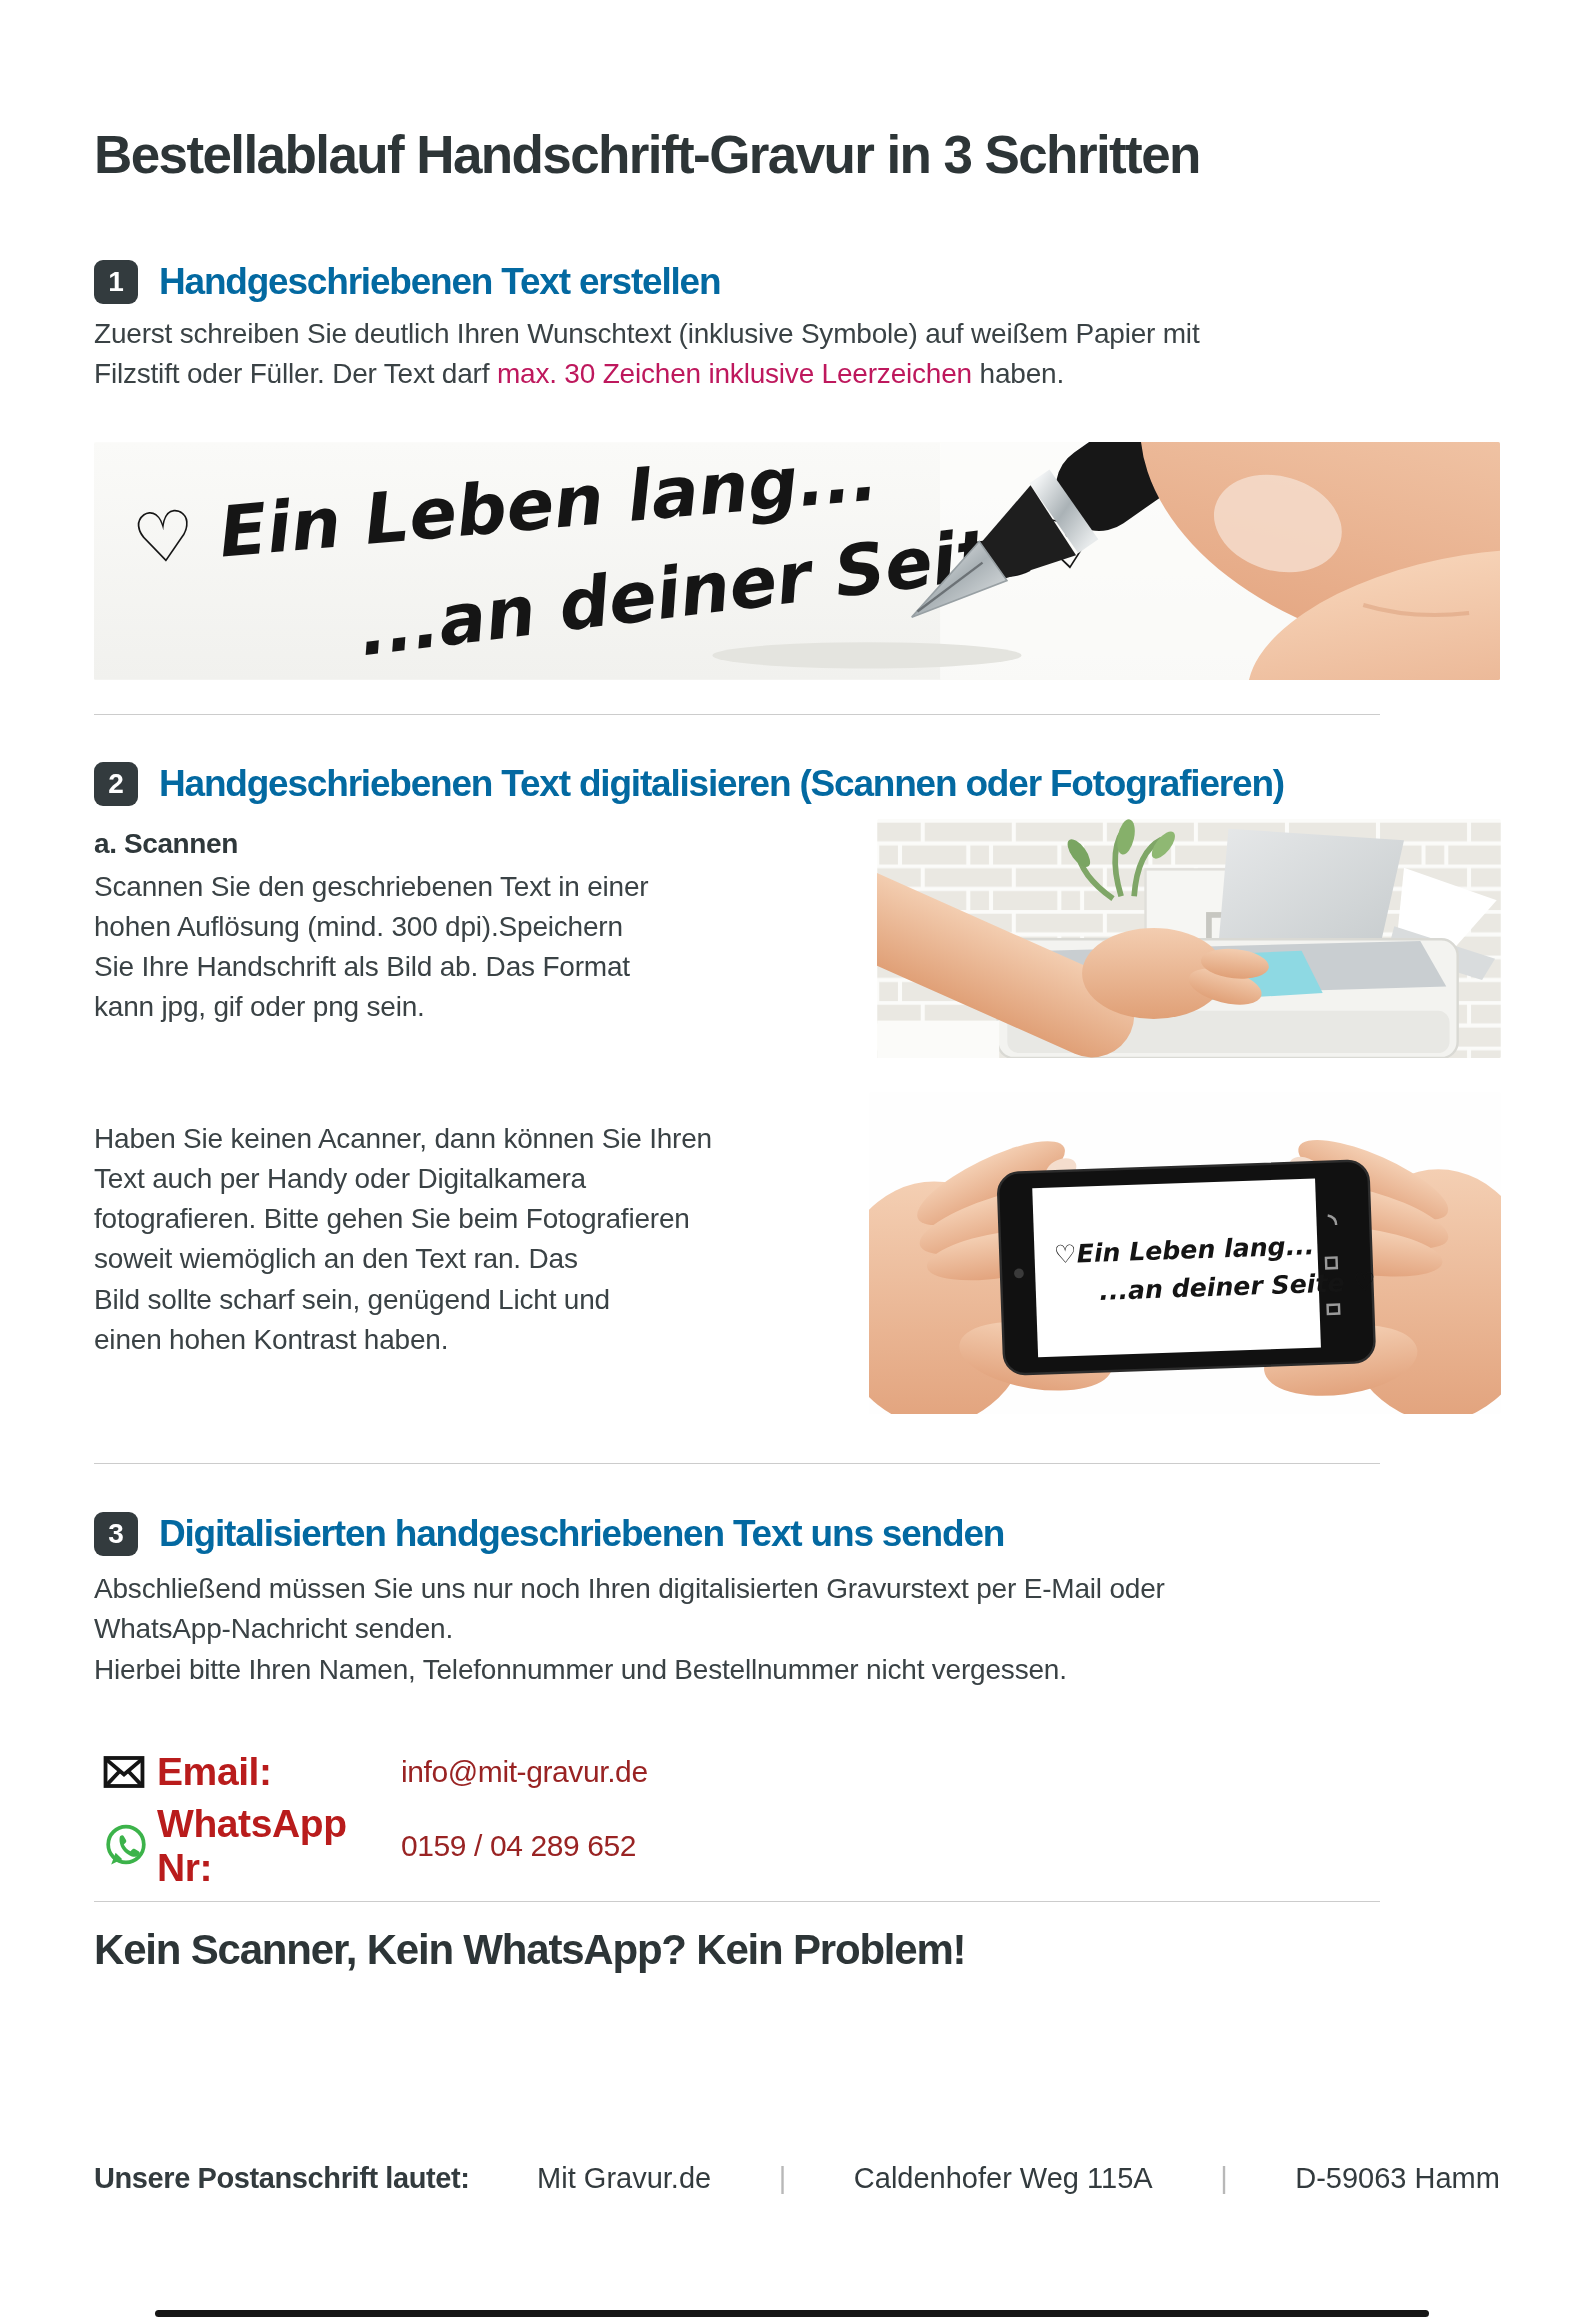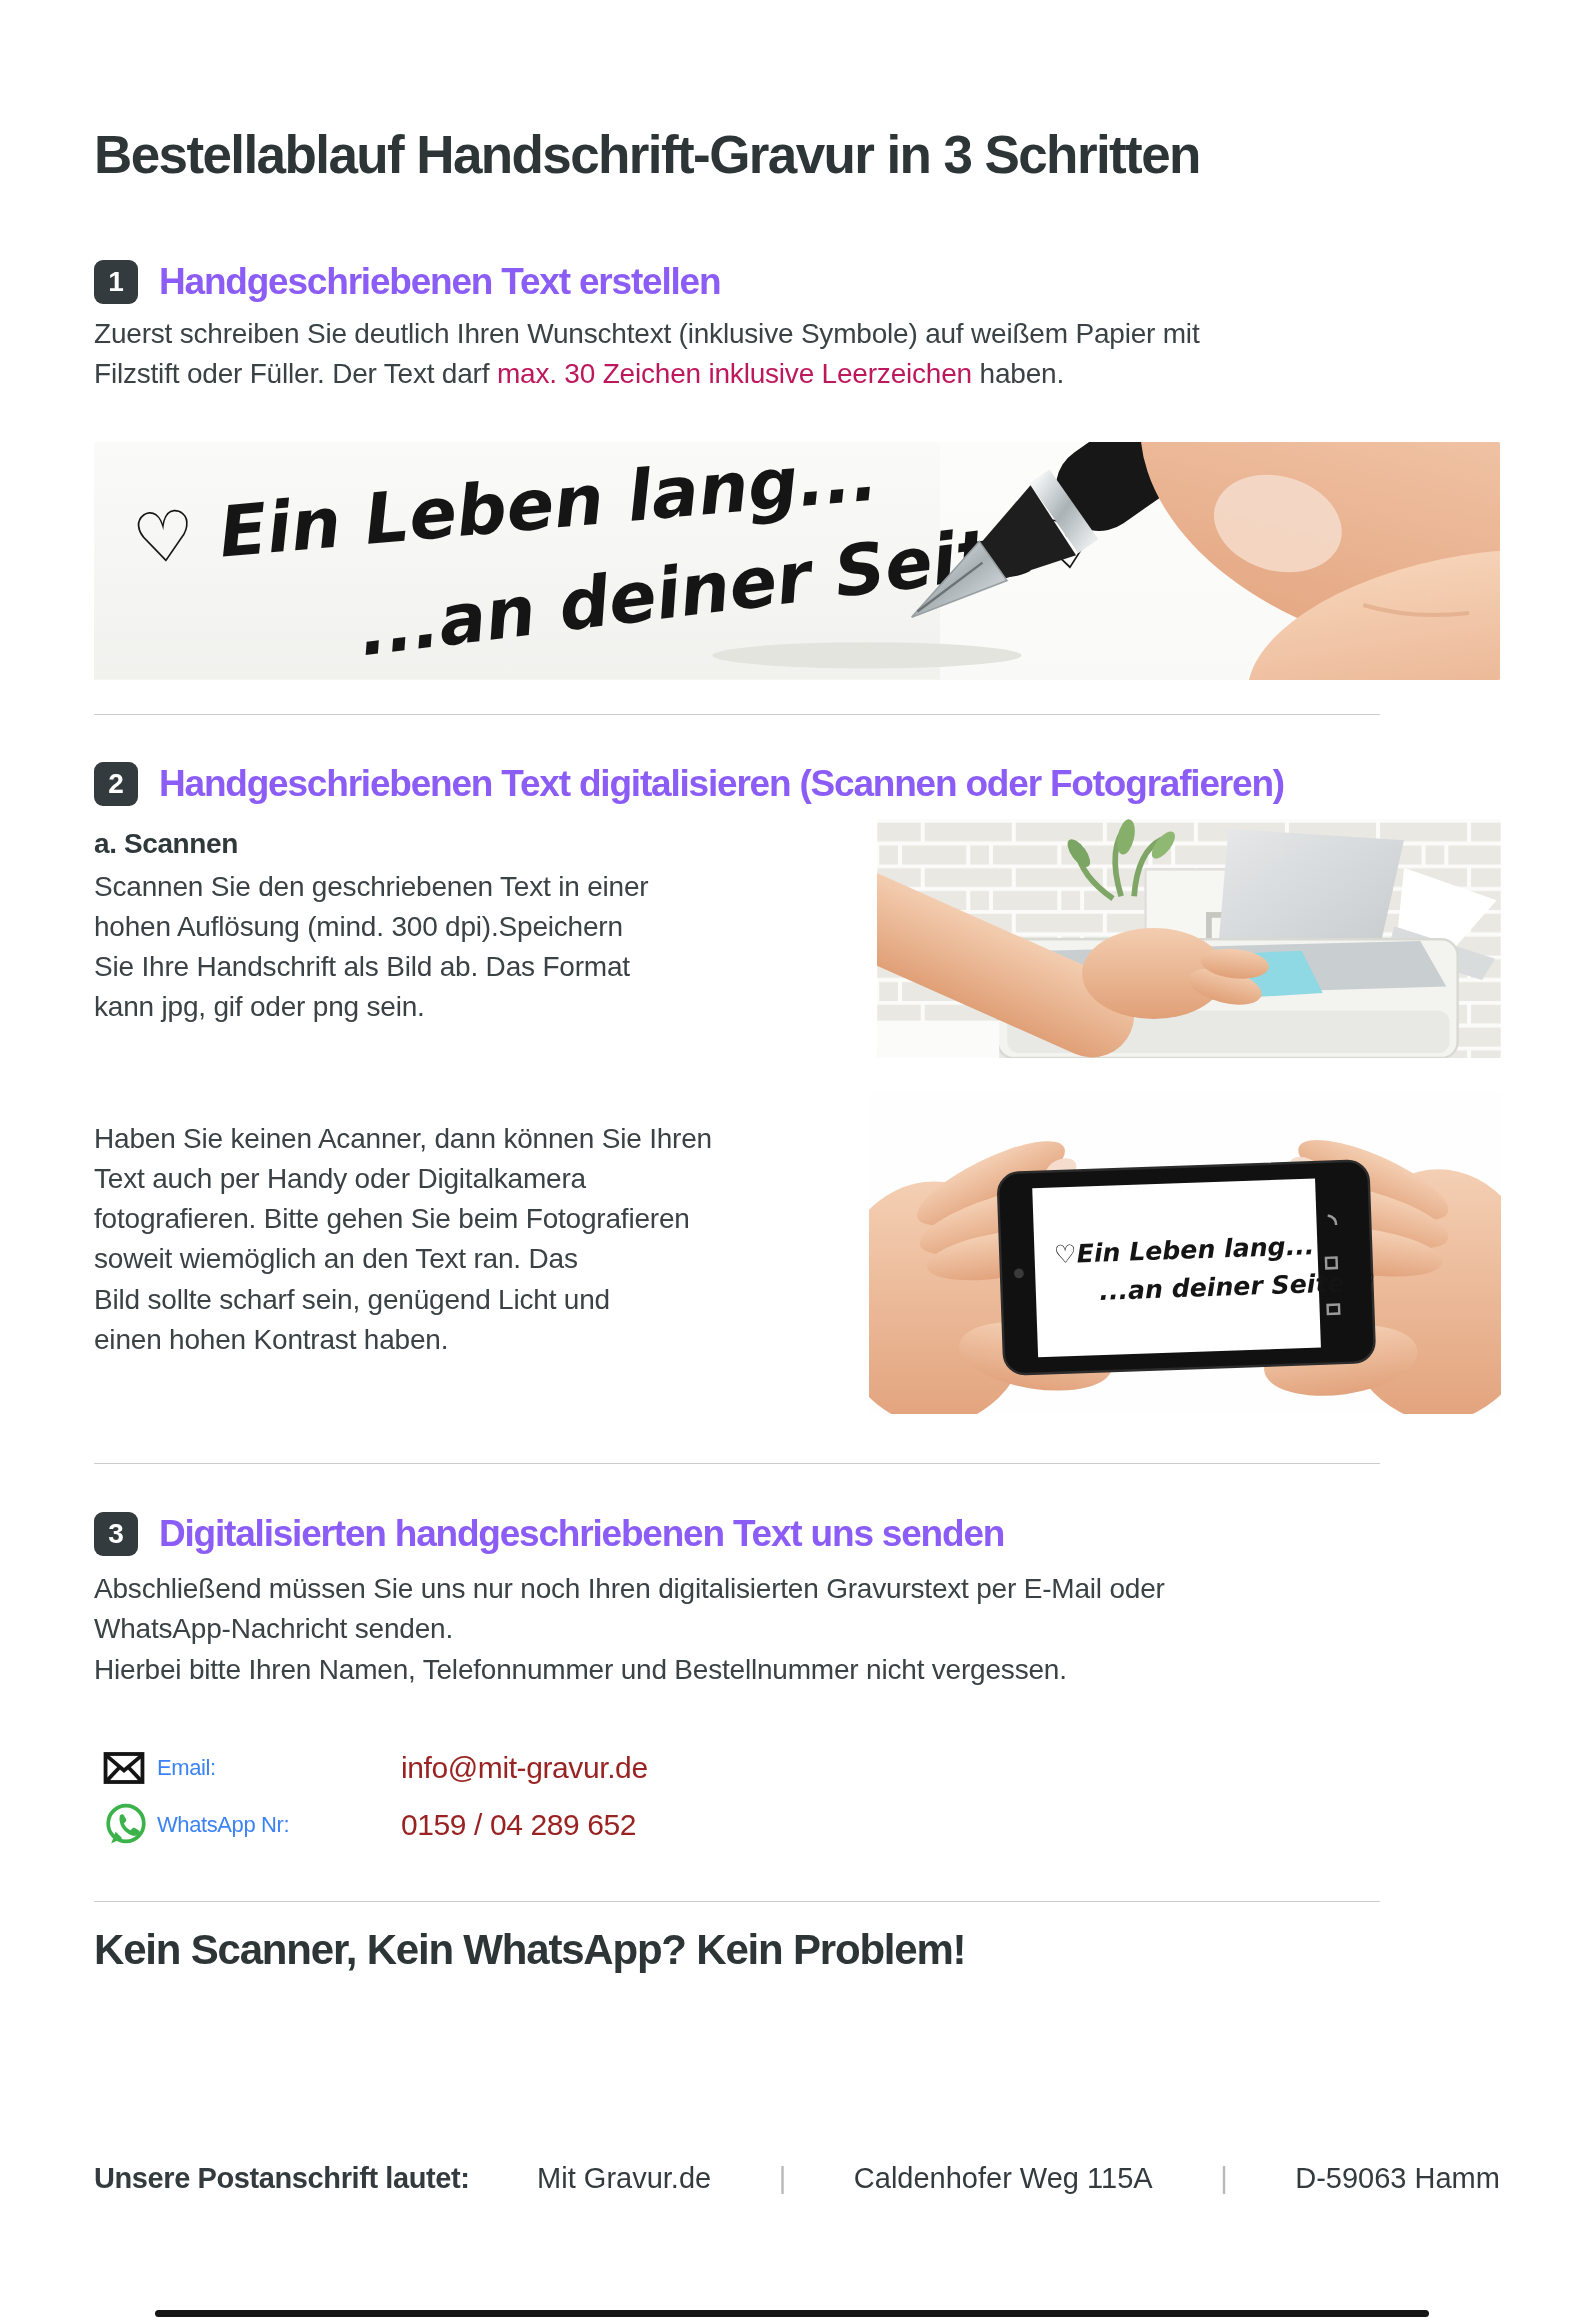--- a/index.html
+++ b/index.html
@@ -3,29 +3,29 @@
 <meta charset="utf-8">
 <style>
   html,body{margin:0;padding:0;background:#ffffff;}
   .page{position:relative;width:1564px;height:2319px;background:#ffffff;overflow:hidden;
         font-family:"Liberation Sans","DejaVu Sans",sans-serif;color:#3a4245;}
   .abs{position:absolute;}
   .page-title{left:94px;top:88px;font-size:53px;font-weight:700;letter-spacing:-1.6px;color:#2d3537;white-space:nowrap;}
   .step-row{display:flex;align-items:center;gap:21px;left:94px;}
   .badge{width:44px;height:44px;border-radius:9px;background:#333b3e;color:#ffffff;
          display:flex;align-items:center;justify-content:center;font-size:28px;font-weight:700;flex:0 0 auto;}
-  .step-title{font-size:37px;font-weight:700;letter-spacing:-1.2px;color:#8b5cf6;white-space:nowrap;}
+  .step-title{font-size:37px;font-weight:700;letter-spacing:-1.2px;color:#0369a1;white-space:nowrap;}
   .body-text{font-size:28px;line-height:1.44;letter-spacing:-0.2px;color:#3a4245;white-space:pre-line;}
   .red{color:#be185d;}
   .sub-title{font-size:28px;font-weight:700;color:#2f383b;letter-spacing:-0.4px;}
   .photo{border-radius:1.6px;overflow:hidden;}
   .divider{left:94px;width:1286px;height:0;border-top:1.6px solid #cccccc;}
   .contact-row{display:flex;align-items:center;left:103px;}
   .contact-icon{width:54px;flex:0 0 auto;display:flex;align-items:center;}
-  .contact-label{width:244px;font-size:22px;font-weight:400;color:#3b82f6;flex:0 0 auto;letter-spacing:-0.4px;}
+  .contact-label{width:244px;font-size:39px;font-weight:700;color:#b91c1c;flex:0 0 auto;letter-spacing:-0.4px;}
   .contact-value{font-size:30px;color:#992323;letter-spacing:-0.4px;}
   .bottom-title{left:94px;font-size:42px;font-weight:700;letter-spacing:-1.2px;color:#2d3537;white-space:nowrap;}
   .address-row{left:94px;width:1406px;display:flex;justify-content:space-between;align-items:flex-start;
                font-size:29px;color:#333b3e;white-space:nowrap;}
   .address-label{font-weight:700;letter-spacing:-0.4px;}
   .pipe{color:#b8b8b8;font-weight:400;}
   .bottom-bar{left:155px;top:2310px;width:1274px;height:7.3px;border-radius:4.1px;background:#161616;}
   svg text{font-family:"DejaVu Sans","Liberation Sans",sans-serif;}
 </style>
 </head>

